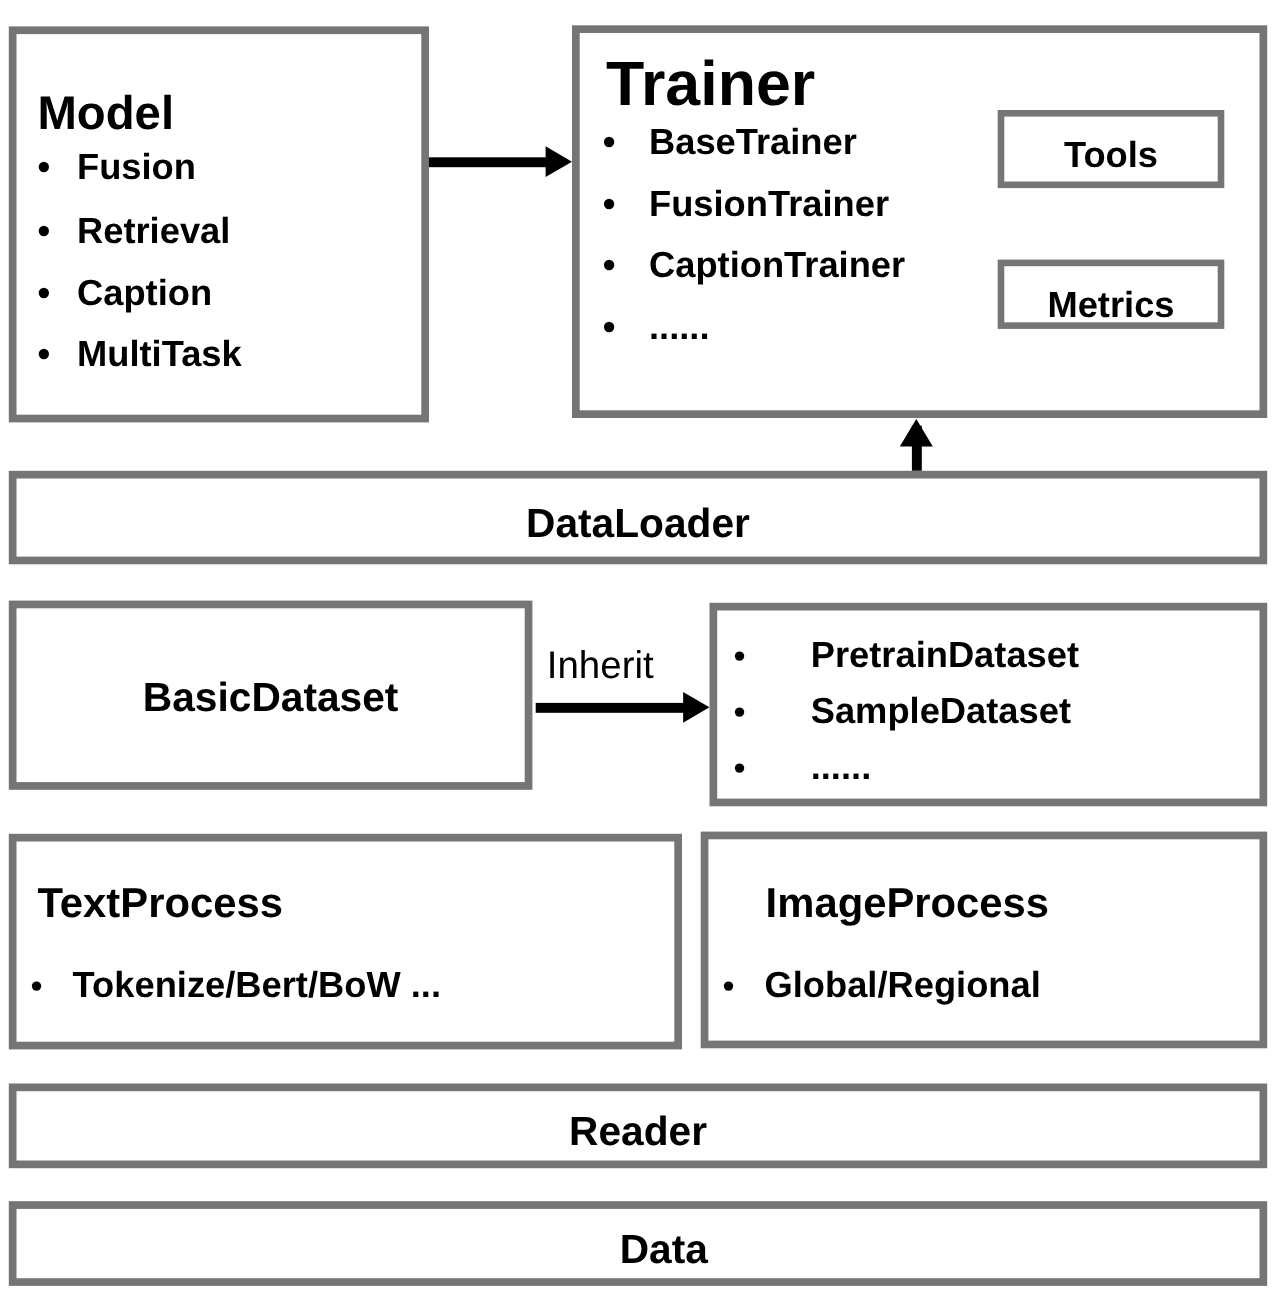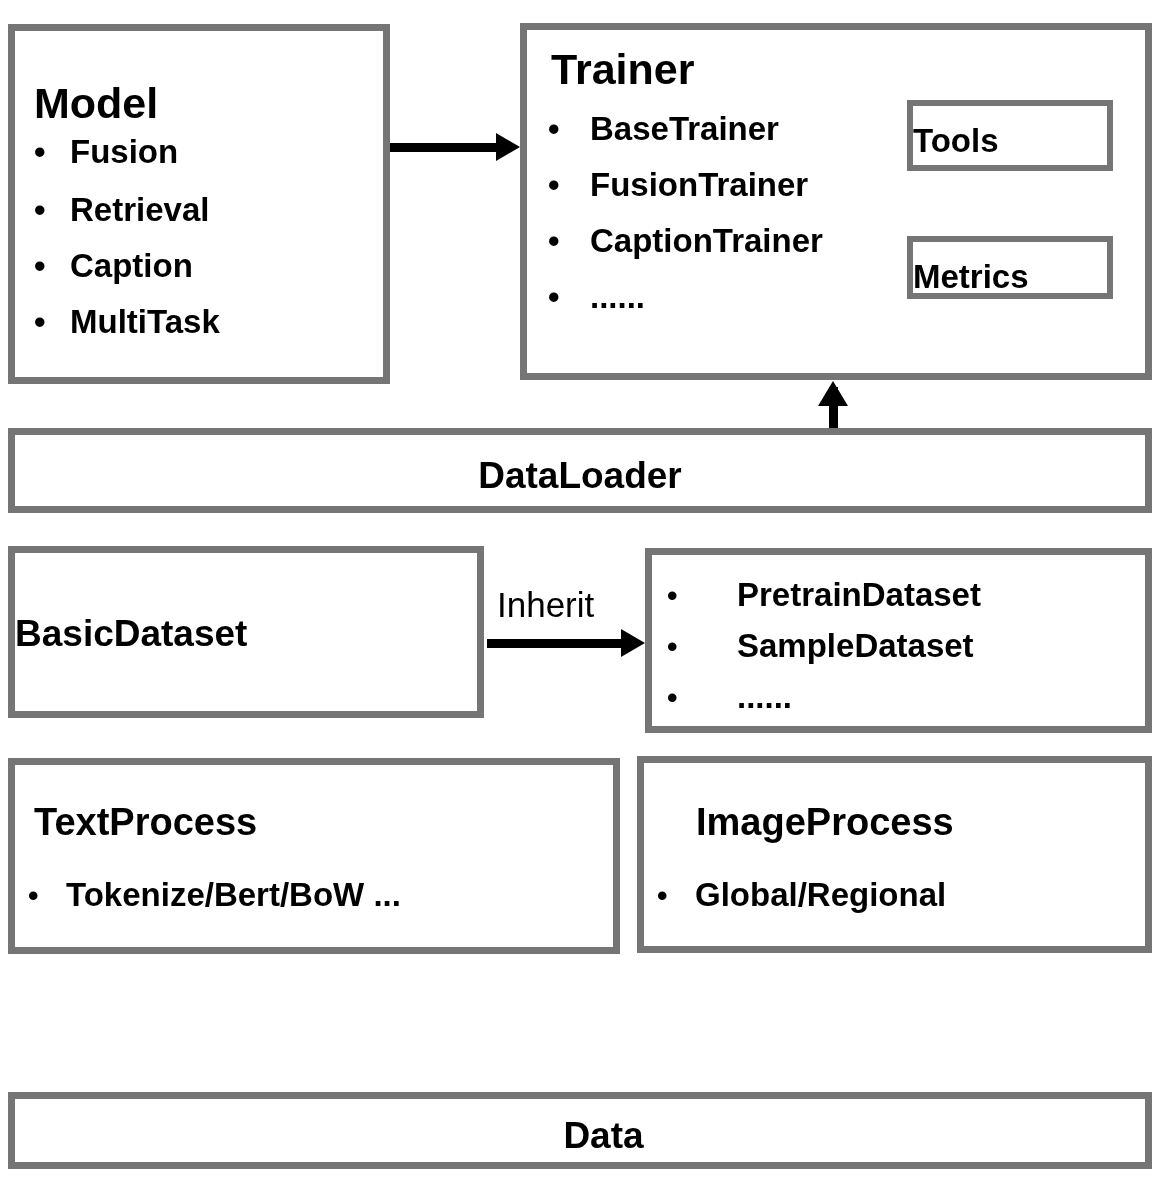--- a/index.html
+++ b/index.html
@@ -40,20 +40,21 @@
     text-align: center;
     font-weight: bold;
     color: #000000;
     white-space: nowrap;
     line-height: 1;
   }
   .center-label {
     position: absolute;
     left: 0;
     right: 0;
+    text-align: center;
     font-weight: bold;
     color: #000000;
     white-space: nowrap;
     line-height: 1;
   }
   .bullet-row {
     position: absolute;
     display: flex;
     align-items: baseline;
     white-space: nowrap;
@@ -146,21 +147,21 @@
     <span class="bullet-text">MultiTask</span>
   </div>
 
   <div class="arrow-h" style="left:390px; top:143px; width:130px;">
     <div class="shaft" style="width:108px;"></div>
     <div class="head" style="left:106px;"></div>
   </div>
 
   <div class="box" style="left:520px; top:23px; width:632px; height:357px;">
   </div>
-  <div class="title" style="left:551px; top:48px; font-size:43px;text-align:right;">Trainer</div>
+  <div class="title" style="left:551px; top:48px; font-size:57px;text-align:right;">Trainer</div>
 
   <div class="bullet-row" style="left:548px; top:112px; font-size:33px;">
     <span class="bullet-dot" style="width:42px; font-size:33px;">•</span>
     <span class="bullet-text">BaseTrainer</span>
   </div>
   <div class="bullet-row" style="left:548px; top:168px; font-size:33px;">
     <span class="bullet-dot" style="width:42px; font-size:33px;">•</span>
     <span class="bullet-text">FusionTrainer</span>
   </div>
   <div class="bullet-row" style="left:548px; top:224px; font-size:33px;">
@@ -223,18 +224,21 @@
   </div>
 
   <div class="box" style="left:637px; top:756px; width:515px; height:197px;">
   </div>
   <div class="title" style="left:663px; top:803px; font-size:38px;margin-left:33px;">ImageProcess</div>
   <div class="bullet-row" style="left:657px; top:878px; font-size:33px;">
     <span class="bullet-dot" style="width:38px; font-size:30px;">•</span>
     <span class="bullet-text">Global/Regional</span>
   </div>
 
+  <div class="box" style="left:8px; top:985px; width:1144px; height:77px;">
+    <div class="banner-label" style="top:18px; font-size:37px;">Reader</div>
+  </div>
 
   <div class="box" style="left:8px; top:1092px; width:1144px; height:77px;">
     <div class="banner-label" style="top:18px; font-size:37px;padding-left:47px;">Data</div>
   </div>
 
 </div>
 
 </body></html>

